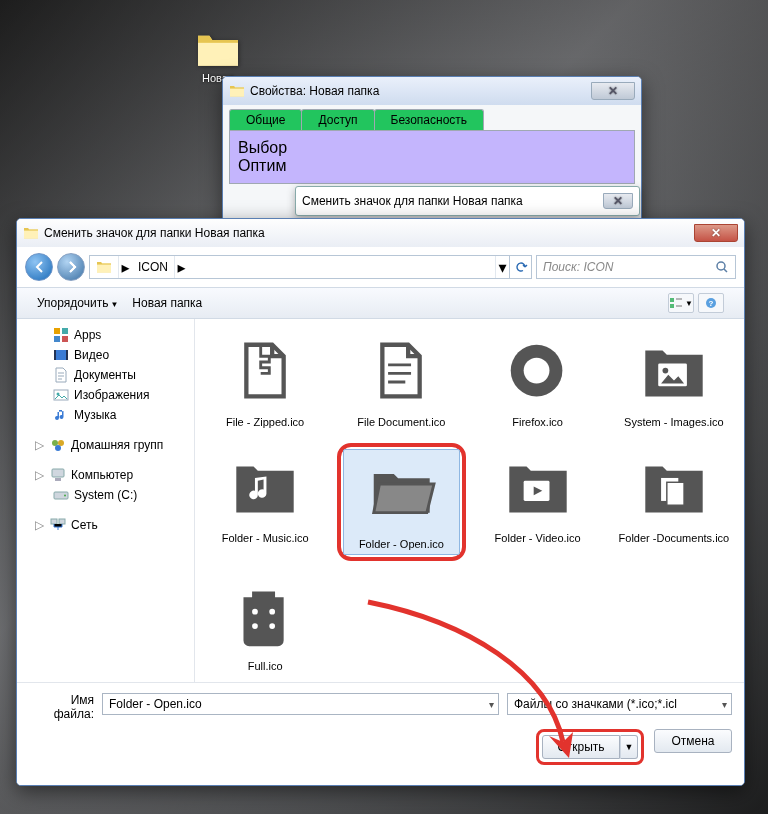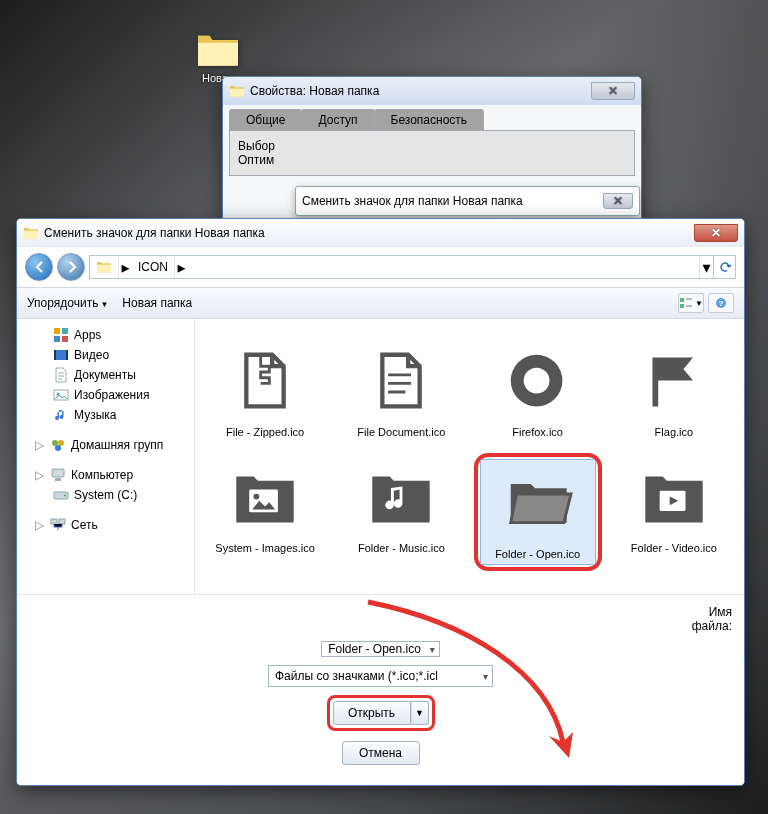--- a/index.html
+++ b/index.html
@@ -23,24 +23,24 @@
     background:linear-gradient(#d98,#c55346); color:#fff; display:flex;
     align-items:center; justify-content:center; font-size:12px; font-weight:bold;
     border:1px solid #a43; text-shadow:0 0 2px rgba(0,0,0,.5);}
   .close-btn.grey{background:linear-gradient(#e7eaf0,#bfc9d6);color:#556;border:1px solid #9ab;}
 
   
   .props { top:76px; left:222px; width:420px; height:440px; background:#f5f7f9; }
   .props-body { padding:4px 6px 0 6px; }
   .tabrow { display:flex; }
   .tabrow.second { margin-top:-1px; }
-  .tab { font-size:12px; padding:3px 16px; border:1px solid #a0a8b2; background:#a3a3a3;
+  .tab { font-size:12px; padding:3px 16px; border:1px solid #a0a8b2; background:#22c55e;
     border-bottom:none; border-radius:3px 3px 0 0; margin-right:-1px; position:relative; }
   .tab.active { background:#fff; z-index:2; }
-  .tab-panel { background:#e5e5e5; border:1px solid #a0a8b2; padding:8px; font-size:12px; }
+  .tab-panel { background:#c4b5fd; border:1px solid #a0a8b2; padding:8px; font-size:16px; }
 
   
   .mini-win { top:186px; left:295px; width:345px; height:30px; border:1px solid #8aa;
     border-radius:3px; background:#fff; display:flex; align-items:center; padding:0 6px;
     font-size:12px; box-shadow:0 3px 8px rgba(0,0,0,.3);}
   .mini-win .close-btn{width:30px;height:16px;}
 
   
   .open-dlg { top:218px; left:16px; width:729px; height:568px; background:#fff; }
   .open-dlg .titlebar { background:linear-gradient(#fefefe,#eaeef5); }
@@ -54,49 +54,49 @@
   .pathbar { flex:1; display:flex; align-items:center; border:1px solid #b7c6d6;
     height:24px; background:#fff;}
   .pathbar .seg{display:flex;align-items:center;padding:0 6px;font-size:12px;height:100%;}
   .pathbar .chev{width:14px;display:flex;align-items:center;justify-content:center;
     border-left:1px solid #e2e8ef;height:100%;}
   .refresh-btn{width:22px;height:22px;border-left:1px solid #b7c6d6;display:flex;
     align-items:center;justify-content:center;}
   .search{ width:200px; height:24px; border:1px solid #b7c6d6; display:flex;
     align-items:center; padding:0 6px; color:#888; font-style:italic; font-size:12px;}
   .search svg{margin-left:auto;}
-  .toolbar { display:flex; align-items:center; gap:14px; padding:5px 10px;
+  .toolbar { display:flex; align-items:center; gap:14px; padding:5px 20px;
     background:linear-gradient(#f8fafe,#e7ecf3); border-top:1px solid #d1dae5;
     border-bottom:1px solid #d1dae5; font-size:12px;justify-content:center;}
   .toolbar .right{margin-left:auto;display:flex;gap:4px;}
   .toolbar .small-btn{width:26px;height:20px;border:1px solid #c3ccd8;background:#f6f8fb;
     display:flex;align-items:center;justify-content:center;border-radius:2px;}
   .dropdown-indicator{font-size:8px;margin-left:2px;}
 
   .split{flex:1;display:flex;min-height:0;}
   .tree{width:178px;border-right:1px solid #e2e6ec;padding:6px 0 6px 6px;font-size:12px;
     overflow:hidden;}
   .tree-item{display:flex;align-items:center;gap:5px;padding:2px 0 2px 12px;
     white-space:nowrap;}
   .tree-item.l2{padding-left:30px;text-align:right;}
   .tree-item.spacer{height:10px;}
   .tree-item svg, .tree-item .glyph{width:16px;height:16px;flex:0 0 16px;}
 
-  .grid{flex:1;overflow:auto;padding:18px 6px;}
+  .grid{flex:1;overflow:auto;padding:8px 6px;}
   .items{display:grid;grid-template-columns:repeat(4,1fr);gap:10px 8px;}
   .item{display:flex;flex-direction:column;align-items:center;justify-content:flex-start;
     font-size:11px;text-align:center;padding:4px 2px;border:1px solid transparent;
     border-radius:2px;}
   .item .thumb{width:100px;height:80px;display:flex;align-items:center;justify-content:center;
     margin-bottom:4px;}
   .item.selected{background:#dceaf9;border:1px solid #8fb7e2;}
   .red-highlight{border:4px solid #e2332d;border-radius:14px;padding:2px;}
 
   .footer{padding:10px 12px 12px;border-top:1px solid #e2e6ec;font-size:12px;}
-  .footer-row{display:flex;align-items:center;gap:8px;margin-bottom:8px;flex-direction:column;}
+  .footer-row{display:flex;gap:8px;margin-bottom:8px;}
   .footer-row label{text-align:right;width:65px;margin-left:auto;}
   .combo{border:1px solid #aab5c3;height:22px;display:flex;align-items:center;
     padding:0 18px 0 6px;background:#fff;position:relative;}
   .combo:after{content:"▾";position:absolute;right:4px;font-size:10px;color:#555;}
   .fname-combo{flex:1;}
   .filter-combo{width:225px;}
   .btn{height:24px;min-width:78px;border:1px solid #a8b2c0;background:linear-gradient(#fbfcfe,#e3e9f0);
     border-radius:3px;font-size:12px;display:inline-flex;align-items:center;
     justify-content:center;padding:0 10px;}
   .btn-split{display:inline-flex;}
@@ -241,20 +241,27 @@
         <div class="seg">ICON</div>
         <div class="chev">▸</div>
         <div style="flex:1"></div>
         <div class="chev">▾</div>
         <div class="refresh-btn">
           <svg width="14" height="14" viewBox="0 0 14 14">
               <path d="M11 7a4 4 0 10-2 3.5M11 7l2-2M11 7l-2-2" stroke="#2a6ab3" stroke-width="1.4" fill="none"></path>
             </svg>
         </div>
       </div>
+      <div class="search">
+        <span>Поиск: ICON</span>
+        <svg width="14" height="14" viewBox="0 0 14 14">
+            <circle cx="6" cy="6" r="4" stroke="#5c7fa6" stroke-width="1.5" fill="none"></circle>
+            <path d="M9 9l3 3" stroke="#5c7fa6" stroke-width="1.5"></path>
+          </svg>
+      </div>
     </div>
 
     <div class="toolbar">
       <span><span>Упорядочить</span><span class="dropdown-indicator">▼</span></span>
       <span>Новая папка</span>
       <div class="right">
         <div class="small-btn">
           <svg width="14" height="12" viewBox="0 0 14 12">
               <rect x="1" y="1" width="4" height="4" fill="#5b7"></rect>
               <rect x="1" y="7" width="4" height="4" fill="#5b7"></rect>
@@ -371,28 +378,20 @@
      <div class="thumb">
                 <svg width="78" height="66" viewBox="0 0 46 46">
                   <use href="#ic-firefox"></use>
                 </svg>
               </div>
      <div>Firefox.ico</div>
             </div>
             <div class="item">
      <div class="thumb">
                 <svg width="78" height="66" viewBox="0 0 46 46">
-                  <use href="#ic-flag"></use>
-                </svg>
-              </div>
-     <div>Flag.ico</div>
-            </div>
-            <div class="item">
-     <div class="thumb">
-                <svg width="78" height="66" viewBox="0 0 46 46">
                   <use href="#ic-folder-images"></use>
                 </svg>
               </div>
      <div>System - Images.ico</div>
             </div>
             <div class="item">
      <div class="thumb">
                 <svg width="78" height="66" viewBox="0 0 46 46">
                   <use href="#ic-folder-music"></use>
                 </svg>

